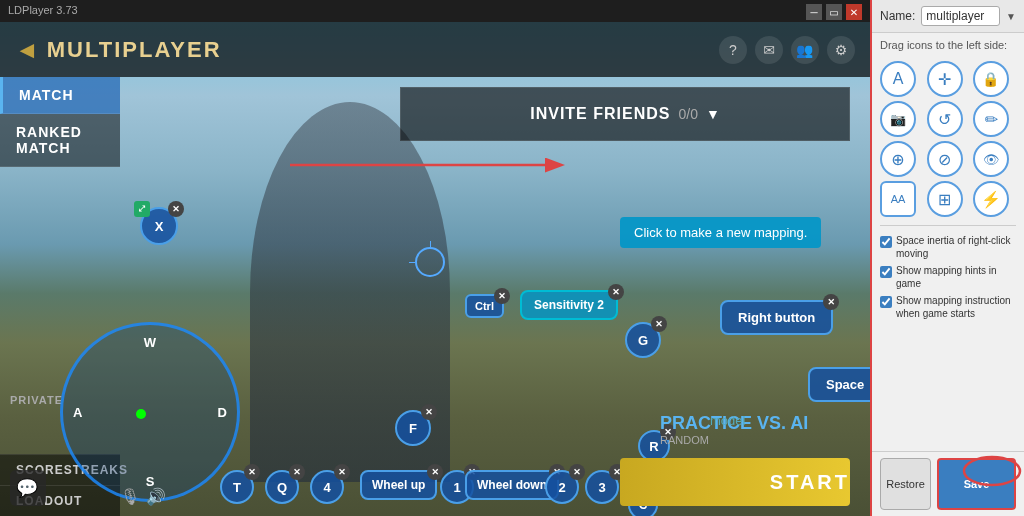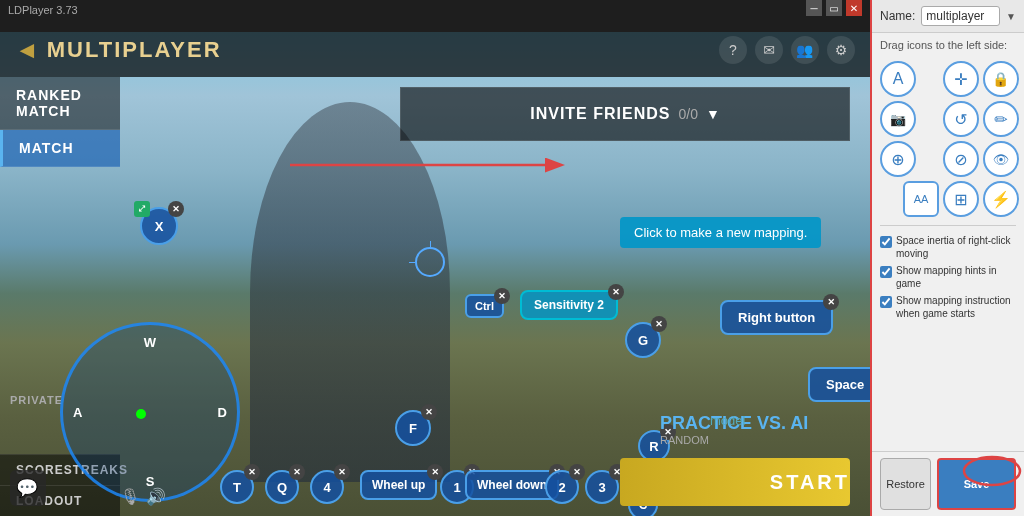--- a/index.html
+++ b/index.html
@@ -1,21 +1,21 @@
 <!DOCTYPE html>
 <html><head>
   <meta charset="utf-8">
   <style>
     * { margin: 0; padding: 0; box-sizing: border-box; }
     body { width: 1024px; height: 516px; overflow: hidden; font-family: 'Segoe UI', Arial, sans-serif; background: #1a1a2e; }
 
     
     .title-bar {
       position: absolute; top: 0; left: 0; width: 870px; height: 22px;
-      background: #1e1e1e; display: flex; align-items: flex-end; padding: 16px 8px;
+      background: #1e1e1e; display: flex; align-items: flex-start; padding: 4px 8px;
       z-index: 100;
     }
     .title-bar-text { color: #aaa; font-size: 11px; }
     .title-bar-controls { margin-left: auto; display: flex; gap: 4px; }
     .title-bar-btn { width: 16px; height: 16px; border: none; cursor: pointer; font-size: 10px; display: flex; align-items: center; justify-content: center; }
     .tb-min { background: #555; color: #fff; }
     .tb-max { background: #555; color: #fff; }
     .tb-close { background: #c0392b; color: #fff; }
 
     
@@ -263,22 +263,22 @@
   <svg style="position:absolute;top:128px;left:290px;width:280px;height:30px;">
     <defs>
       <marker id="arr" markerWidth="8" markerHeight="8" refX="6" refY="3" orient="auto">
         <path d="M0,0 L0,6 L8,3 z" fill="#d44"></path>
       </marker>
     </defs>
     <line x1="0" y1="15" x2="270" y2="15" stroke="#d44" stroke-width="2.5" marker-end="url(#arr)"></line>
   </svg>
 
   <div class="left-menu">
+    <div class="menu-item active">MATCH</div>
     <div class="menu-item">RANKED MATCH</div>
-    <div class="menu-item active">MATCH</div>
   </div>
 
   <div class="private-label">PRIVATE</div>
 
   <div class="bottom-menu">
     <div class="score-item">SCORESTREAKS</div>
     <div class="score-item">LOADOUT</div>
   </div>
 
   <div class="joystick-area">
@@ -412,21 +412,21 @@
   <div class="panel-icons-grid">
     <div class="panel-icon-btn">A</div>
     <div class="panel-icon-btn">✛</div>
     <div class="panel-icon-btn" style="font-size:14px;">🔒</div>
     <div class="panel-icon-btn" style="font-size:13px;">📷</div>
     <div class="panel-icon-btn">↺</div>
     <div class="panel-icon-btn">✏</div>
     <div class="panel-icon-btn">⊕</div>
     <div class="panel-icon-btn">⊘</div>
     <div class="panel-icon-btn" style="font-size:13px;">👁</div>
-    <div class="panel-icon-btn" style="font-size:11px;border-radius:6px;margin-left:23px;">AA</div>
+    <div class="panel-icon-btn" style="font-size:11px;border-radius:6px;">AA</div>
     <div class="panel-icon-btn">⊞</div>
     <div class="panel-icon-btn">⚡</div>
   </div>
 
   <div class="panel-divider"></div>
 
   <div class="panel-checkboxes">
     <div class="panel-checkbox-row">
       <input type="checkbox" class="panel-checkbox" checked="" style="">
       <label class="panel-checkbox-label">Space inertia of right-click moving</label>

